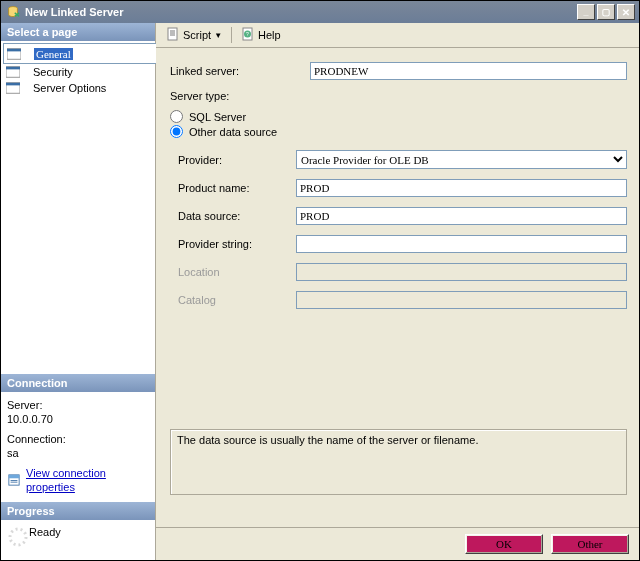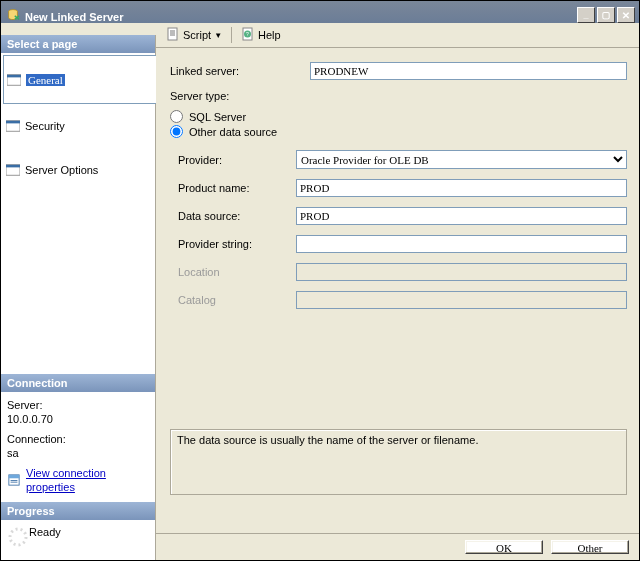--- a/index.html
+++ b/index.html
@@ -1,28 +1,28 @@
 <!DOCTYPE html>
 <html><head>
 <meta charset="utf-8">
 <style>
 html,body{margin:0;padding:0;font-family:Tahoma,Arial,sans-serif;font-size:11px;color:#000;background:#fff;}
 .window{width:640px;height:561px;border:1px solid #000;box-sizing:border-box;display:flex;flex-direction:column;background:#ece9d8;position:relative;}
-.titlebar{height:22px;background:linear-gradient(to bottom,#7a8799,#6b7d97);color:#fff;display:flex;align-items:flex-end;padding:0 4px;font-weight:bold;}
+.titlebar{height:22px;background:linear-gradient(to bottom,#7a8799,#6b7d97);color:#fff;display:flex;align-items:center;padding:0 4px;font-weight:bold;}
 .titlebar .ticon{width:16px;height:16px;margin-right:4px;display:flex;align-items:center;justify-content:center;}
 .titlebar .ticon svg{width:14px;height:14px;}
 .titlebar .title{flex:1;}
 .titlebtns{display:flex;gap:2px;}
 .tbtn{width:16px;height:14px;background:#d4d0c8;border:1px solid #fff;border-right-color:#404040;border-bottom-color:#404040;display:flex;align-items:center;justify-content:center;font-size:9px;font-family:Arial;}
 .close-x{font-size:10px;}
 .body{flex:1;display:flex;min-height:0;}
-.leftcol{width:154px;border-right:1px solid #aca899;display:flex;flex-direction:column;background:#fff;margin-top:12px;}
+.leftcol{width:154px;border-right:1px solid #aca899;display:flex;flex-direction:column;background:#fff;}
 .panelhead{background:#8aa3c7;background:linear-gradient(to bottom,#9db5d6,#7a94ba);color:#fff;font-weight:bold;padding:3px 6px;font-size:11px;}
 .pagelist{background:#fff;padding:2px;flex:0 0 auto;}
-.pitem{display:flex;align-items:center;padding:14px 2px;gap:4px;}
+.pitem{display:flex;align-items:center;padding:0 2px;gap:12px;}
 .pitem.sel .plabel{background:#316ac5;color:#fff;padding:0 2px;}
 .picon{width:16px;height:16px;display:flex;align-items:center;justify-content:center;}
 .picon svg{width:14px;height:12px;}
 .spacer{flex:1;background:#fff;}
 .connbox{background:#fff;border-top:0;}
 .cbody{padding:6px 23px 8px 6px;line-height:14px;}
 .lnk{color:#0000c4;text-decoration:underline;}
 .lnkrow{display:flex;align-items:center;gap:5px;margin-top:6px;}
 .progbody{padding:6px 6px 12px 6px;display:flex;}
 .spinner{width:22px;height:22px;}
@@ -38,21 +38,21 @@
 .tinput{width:100%;height:18px;border:1px solid #7f9db9;padding:1px 3px;box-sizing:border-box;font:11px Tahoma;}
 .tinput[disabled]{background:#ece9d8;color:#888;}
 .radio{display:flex;align-items:center;gap:6px;margin:2px 0 2px 0;}
 .radio input{margin:0;}
 .stlabel{margin:4px 0 8px 0;}
 .subform{margin-left:8px;}
 .sel{width:100%;height:19px;border:1px solid #7f9db9;background:#fff;font:11px Tahoma;}
 .disabled-label{color:#9a9a9a;}
 .hintbox{height:56px;border:1px solid #aca899;background:#ece9d8;padding:4px 6px;margin-top:20px;box-shadow:inset 1px 1px 0 #fff;}
 .btnbar{border-top:1px solid #aca899;padding:6px 10px 6px 0;display:flex;justify-content:flex-end;gap:8px;background:#ece9d8;}
-.btn{width:78px;height:14px;border:1px solid #404040;border-top-color:#fff;border-left-color:#fff;background:#ffffff;box-shadow:inset -1px -1px 0 #aca899,inset 1px 1px 0 #f5f3ea;font:11px Tahoma;}
+.btn{width:78px;height:20px;border:1px solid #404040;border-top-color:#fff;border-left-color:#fff;background:#be185d;box-shadow:inset -1px -1px 0 #aca899,inset 1px 1px 0 #f5f3ea;font:11px Tahoma;}
 </style>
 </head>
 <body>
 <div class="window">
 
   <div class="titlebar">
     <span class="ticon">
       <svg viewBox="0 0 16 16">
           <ellipse cx="8" cy="4" rx="5" ry="2.2" fill="#f7d774" stroke="#b08000" stroke-width="0.7"></ellipse>
           <path d="M3 4v7c0 1.2 2.2 2.2 5 2.2s5-1 5-2.2V4" fill="#f7d774" stroke="#b08000" stroke-width="0.7"></path>

